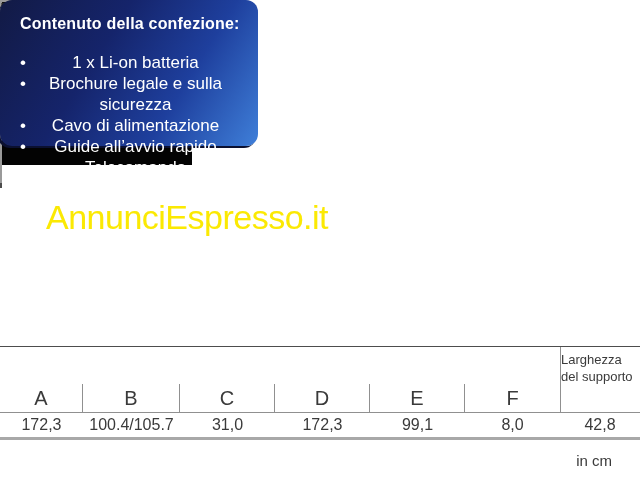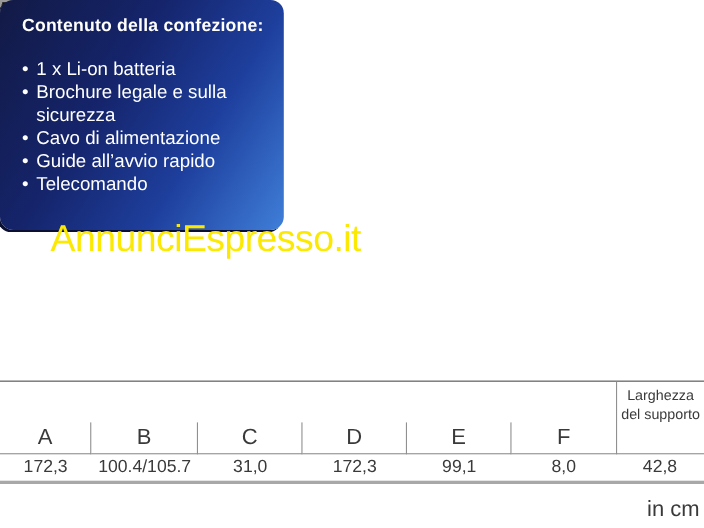--- a/index.html
+++ b/index.html
@@ -36,25 +36,26 @@
   #dim-line-b { left:306; top:47; width:2px; height:183px; background:#9a9a9a; }
 
   #label-d { left:36; top:9; }
   #label-f { left:252; top:9; }
   #label-b { left:313; top:134; }
   #label-a { left:38; top:247; }
   #label-c { left:254; top:248; }
 
   
   #package-box {
-    left:385; top:31; width:258px; height:209px;
+    left:385; top:31; width:258px; height:146px;
     border-radius:12px;
     background:linear-gradient(122deg,#121a45 0%,#15246b 38%,#1e3f9d 68%,#3f7fd9 100%);
     box-shadow:-2px 2px 0 #0b1030;
     color:#ffffff;
+    text-align:center;
   }
   #package-box-title {
     position:absolute; left:20px; top:15px;
     font-size:16px; font-weight:bold; white-space:nowrap; letter-spacing:0.2px;
   }
   #package-list {
     position:absolute; left:20px; top:53px; width:218px;
     margin:0; padding:0; list-style:none;
     font-size:17px; line-height:20.5px;
   }
@@ -77,28 +78,28 @@
     border-bottom:3px solid #a8a8a8;
     color:#3a3a3a;
   }
   #spec-table > div { display:flex; align-items:center; justify-content:center; }
   .group-cell { font-size:17px; border-bottom:1px solid #909090; }
   #group-full-tv { grid-column:1/4; grid-row:1; border-right:1px solid #909090; }
   #group-schermo { grid-column:4/7; grid-row:1; }
   #support-header {
     grid-column:7; grid-row:1/3;
     border-left:1px solid #909090; border-bottom:1px solid #909090;
-    font-size:13px; line-height:1.3; text-align:center;
+    font-size:13px; line-height:1.3; 
     align-items:flex-start !important; padding-top:5px;
   }
   .col-cell { grid-row:2; font-size:20px; border-bottom:1px solid #909090; }
   .col-cell.sep { border-right:1px solid #909090; }
   .val-cell { grid-row:3; font-size:16px; }
 
-  #unit-note { right:4px; top:452px; font-size:20px; color:#3a3a3a; }
+  #unit-note { right:28px; top:452px; font-size:15px; color:#3a3a3a; }
 </style>
 </head>
 <body>
 
 <div id="canvas">
 
   <div class="abs dim-label" id="label-d">D</div>
   <div class="abs" id="dim-line-d"></div>
   <div class="abs" id="tv-front-panel"></div>
   <div class="abs" id="tv-front-base"></div>

